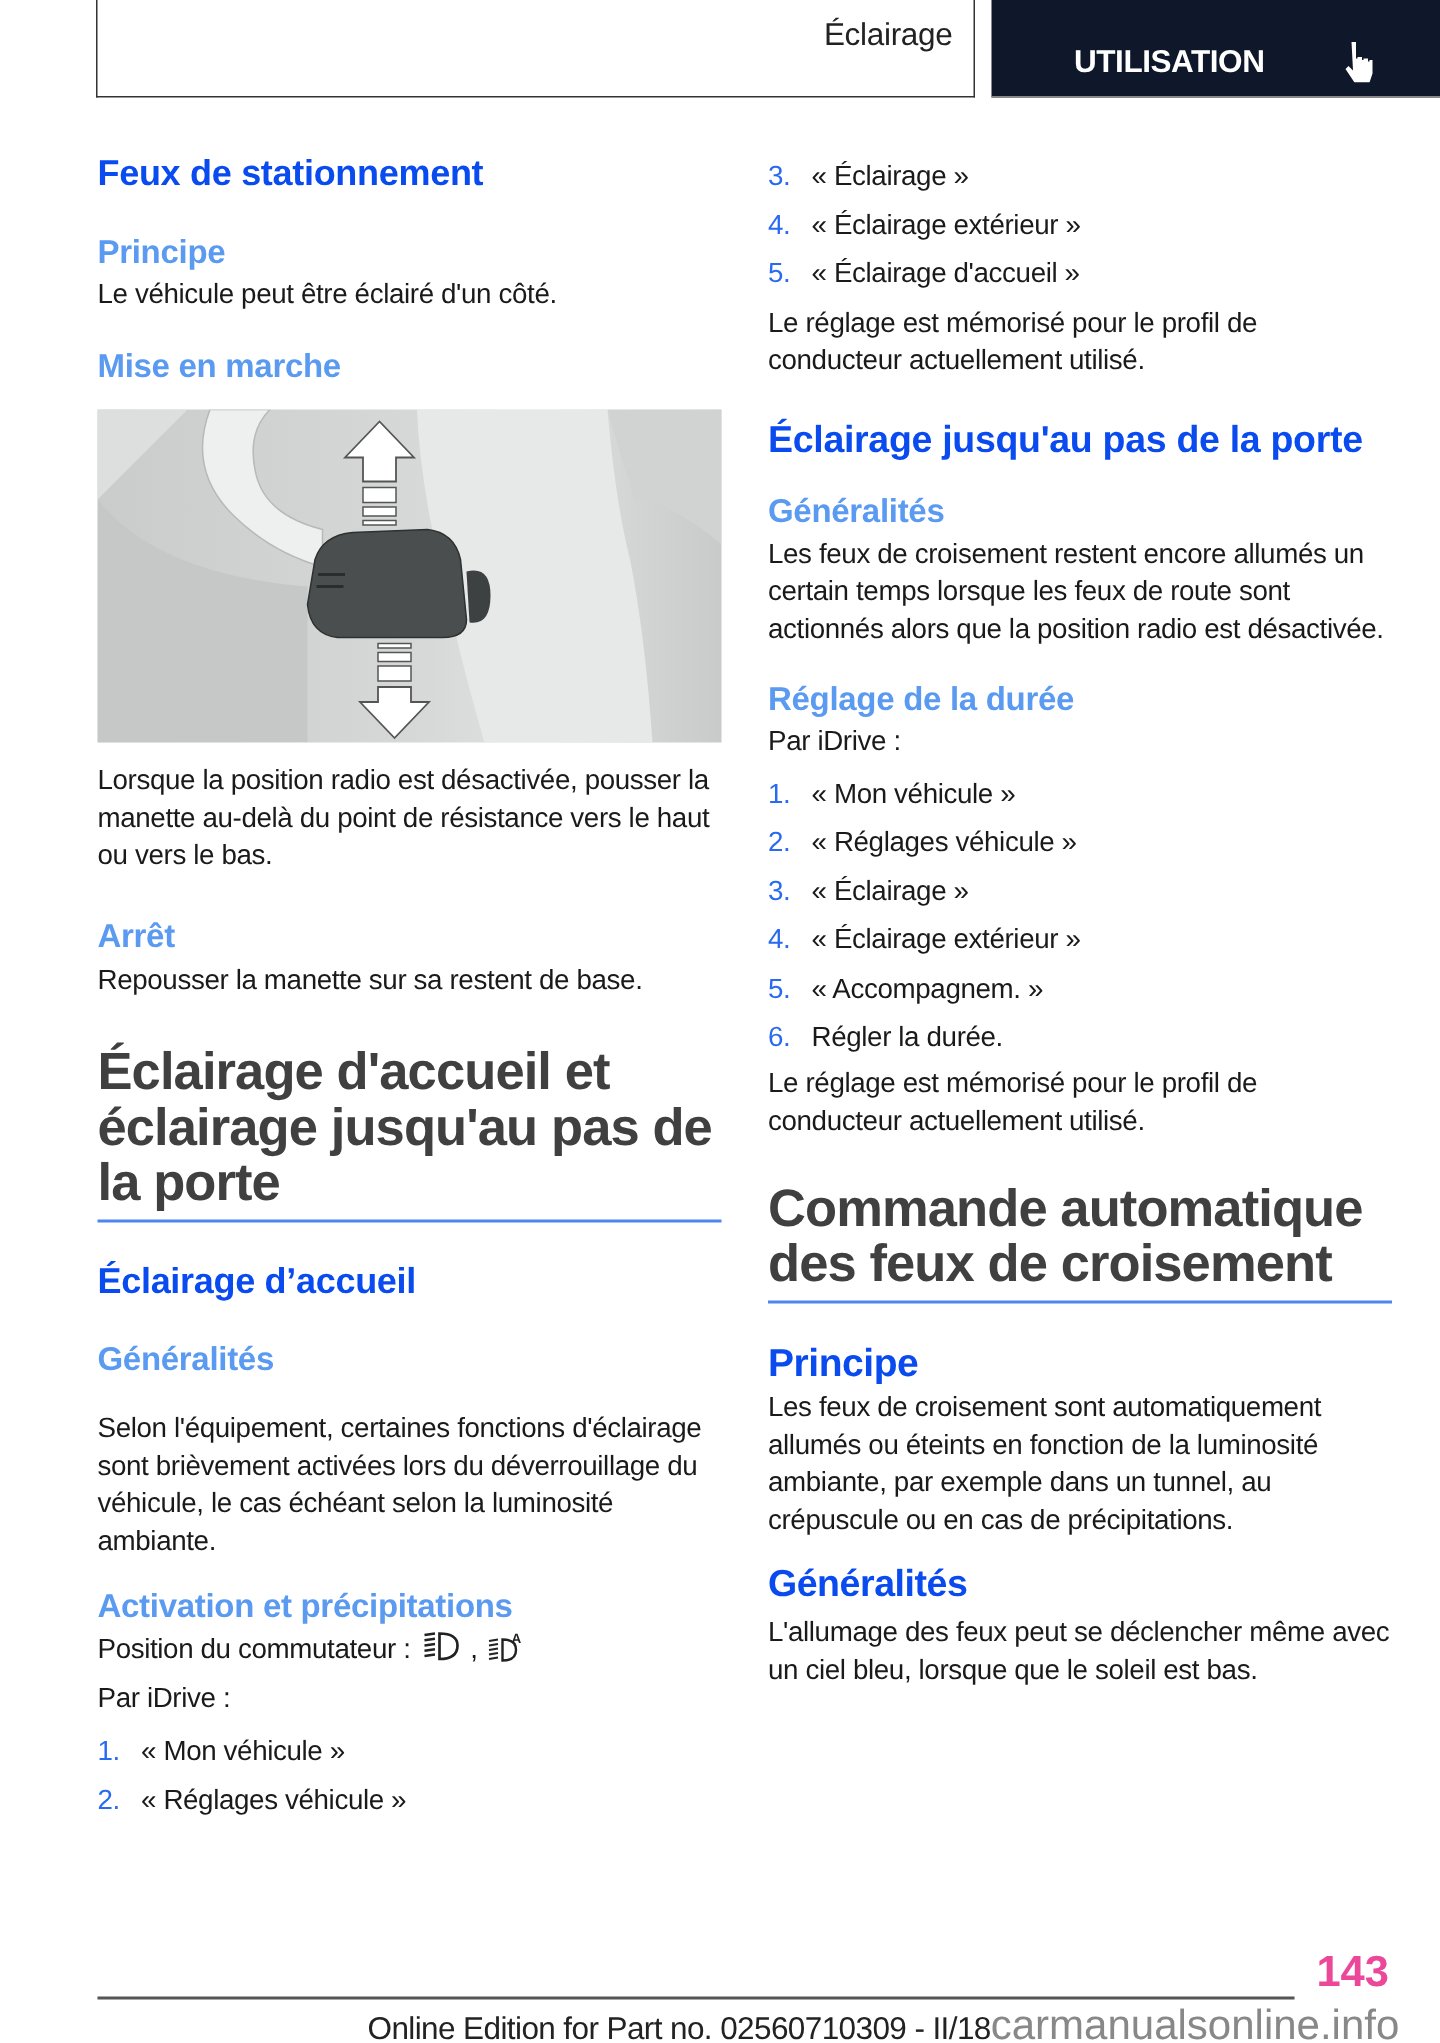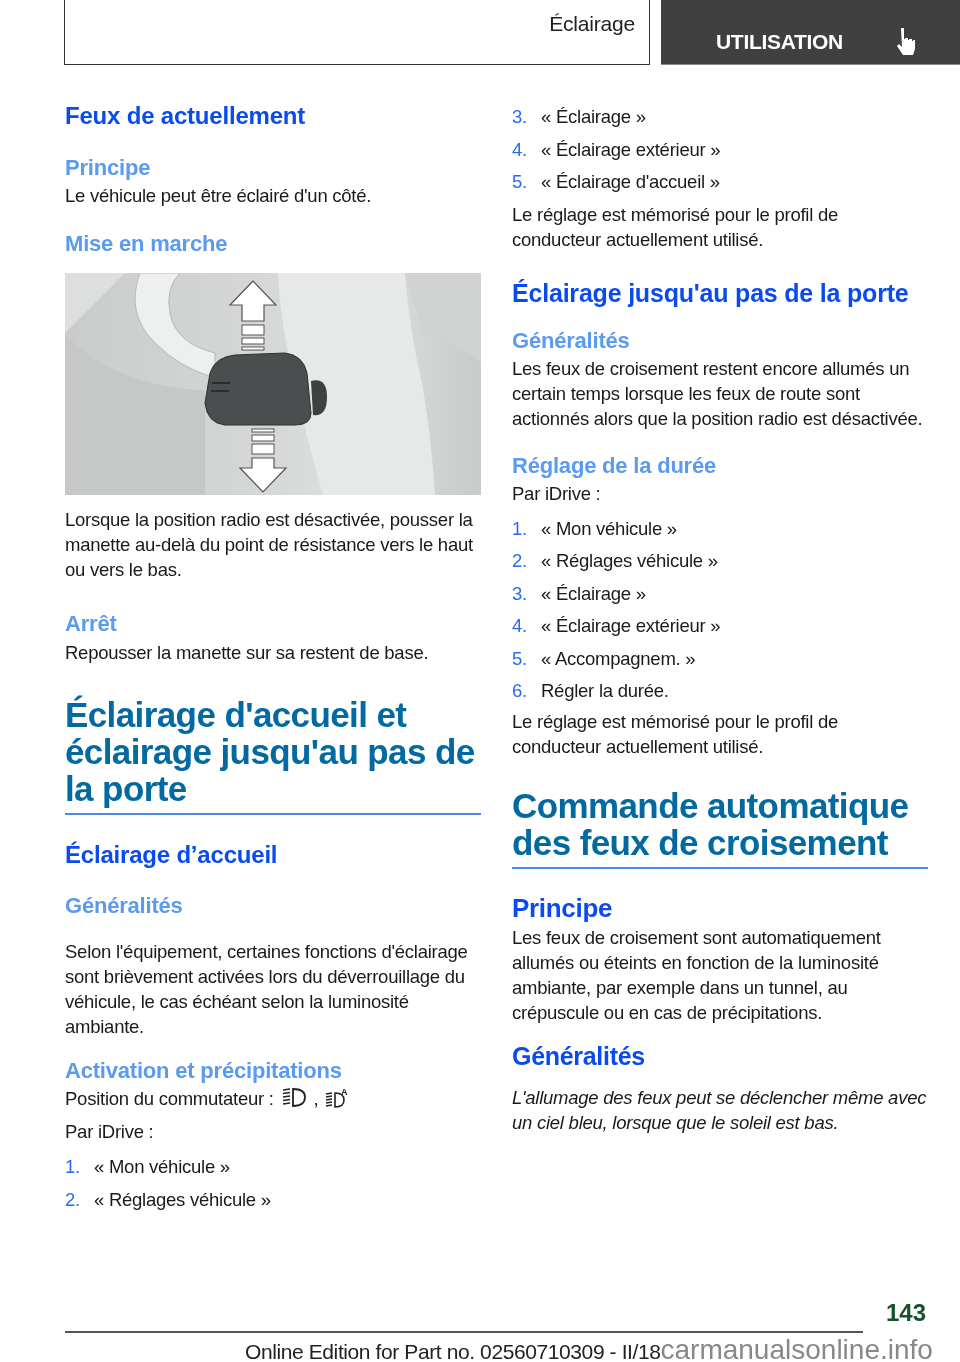--- a/index.html
+++ b/index.html
@@ -10,73 +10,73 @@
     .hdr-box {
       position: absolute; left: 64px; top: -2px; width: 586px; height: 67px;
       border: 1.5px solid #333; border-top: none; background: #fff;
     }
     .hdr-section {
       position: absolute; right: 14px; top: 14px; font-size: 21px; color: #222;
       letter-spacing: -0.2px;
     }
     .hdr-tab {
       position: absolute; left: 661px; top: 0; width: 299px; height: 65px;
-      background: #404040; border-bottom: 1px solid #888; padding-left: 36px;
+      background: #0f172a; border-bottom: 1px solid #888; padding-left: 36px;
     }
     .hdr-tab-label {
       position: absolute; left: 55px; top: 30px; color: #fff; font-weight: bold;
       font-size: 21px; letter-spacing: -0.3px;
     }
     .hdr-tab-icon { position: absolute; left: 234px; top: 27px; width: 22px; height: 28px; }
 
     
     .col { position: absolute; top: 98px; width: 416px; }
     .col-left { left: 65px; }
     .col-right { left: 512px; }
 
-    .h1 { color: #0369a1; font-weight: bold; font-size: 35px; line-height: 37px; letter-spacing: -0.6px; }
+    .h1 { color: #404040; font-weight: bold; font-size: 35px; line-height: 37px; letter-spacing: -0.6px; }
     .h1-rule { border-bottom: 2.5px solid #4c86f0; padding-bottom: 6px; }
     .h2 { color: #0a4bf0; font-weight: bold; font-size: 26px; line-height: 30px; letter-spacing: -0.3px; }
     .h3 { color: #0a4bf0; font-weight: bold; font-size: 24px; line-height: 28px; letter-spacing: -0.2px; }
     .h4 { color: #5a9af0; font-weight: bold; font-size: 22px; line-height: 26px; letter-spacing: -0.2px; }
     .p { font-size: 18.5px; line-height: 25px; color: #1a1a1a; letter-spacing: -0.25px; }
 
     .list { list-style: none; }
     .list li { display: flex; font-size: 18.5px; line-height: 25px; height: 32.5px; align-items: flex-start; padding-top: 3px; letter-spacing: -0.25px; }
     .list .num { color: #2a6af0; width: 29px; flex: none; }
     .list .txt { color: #1a1a1a; }
 
     .figure {
       width: 416px; height: 222px; position: relative; overflow: hidden;
       background: linear-gradient(90deg, #c9cccb 0%, #d5d8d7 50%, #dfe1e0 70%, #c8cbca 100%);
     }
 
     .icon-inline { display: inline-block; vertical-align: -4px; }
 
     
     .footer-rule { position: absolute; left: 65px; top: 1331px; width: 798px; height: 2px; background: #555; }
-    .page-num { position: absolute; right: 34px; top: 1299px; font-weight: bold; font-size: 24px; color: #14532d; }
+    .page-num { position: absolute; right: 34px; top: 1299px; font-weight: bold; font-size: 29px; color: #ec4899; }
     .footer-text { position: absolute; left: 245px; top: 1334px; font-size: 21px; color: #222; letter-spacing: -0.4px; white-space: nowrap; }
     .footer-watermark { color: #888; font-size: 28px; letter-spacing: 0; }
   </style>
 </head>
 <body>
 
 <div class="hdr-box">
   <span class="hdr-section">Éclairage</span>
 </div>
 <div class="hdr-tab">
   <span class="hdr-tab-label">UTILISATION</span>
   <svg class="hdr-tab-icon" viewBox="0 0 22 28">
     <path d="M6 1 h3 v11 l1 0 v-1 h3 v2 h1 v-1 h3 v2 h1 v-1 h2 v9 l-2 6 h-10 l-6 -9 l2 -2 l3 3 z" fill="#ffffff"></path>
   </svg>
 </div>
 
 <div class="col col-left">
-  <div class="h3" style="margin-top:4px;">Feux de actuellement</div>
+  <div class="h3" style="margin-top:4px;">Feux de stationnement</div>
 
   <div class="h4" style="margin-top:25px;">Principe</div>
   <div class="p" style="margin-top:2px;">Le véhicule peut être éclairé d'un côté.</div>
 
   <div class="h4" style="margin-top:23px;">Mise en marche</div>
 
   <div class="figure" style="margin-top:16px;">
     <svg width="416" height="222" viewBox="0 0 416 222">
 
       <path d="M0 0 H60 Q20 40 0 60 Z" fill="#dcdfde"></path>
@@ -204,20 +204,20 @@
     </li>
   </ul>
   <div class="p" style="margin-top:1px;">Le réglage est mémorisé pour le profil de conducteur actuellement utilisé.</div>
 
   <div class="h1 h1-rule" style="margin-top:28px; width:416px;">Commande automatique des feux de croisement</div>
 
   <div class="h2" style="margin-top:24px;">Principe</div>
   <div class="p" style="margin-top:2px;">Les feux de croisement sont automatiquement allumés ou éteints en fonction de la luminosité ambiante, par exemple dans un tunnel, au crépuscule ou en cas de précipitations.</div>
 
   <div class="h2" style="margin-top:16px; font-size:25px;">Généralités</div>
-  <div class="p" style="margin-top:14px;font-style:italic;">L'allumage des feux peut se déclencher même avec un ciel bleu, lorsque que le soleil est bas.</div>
+  <div class="p" style="margin-top:4px;">L'allumage des feux peut se déclencher même avec un ciel bleu, lorsque que le soleil est bas.</div>
 </div>
 
 <div class="page-num">143</div>
 <div class="footer-rule"></div>
 <div class="footer-text">
   <span>Online Edition for Part no. 02560710309 - II/18</span><span class="footer-watermark">carmanualsonline.info</span>
 </div>
 
 </body></html>

